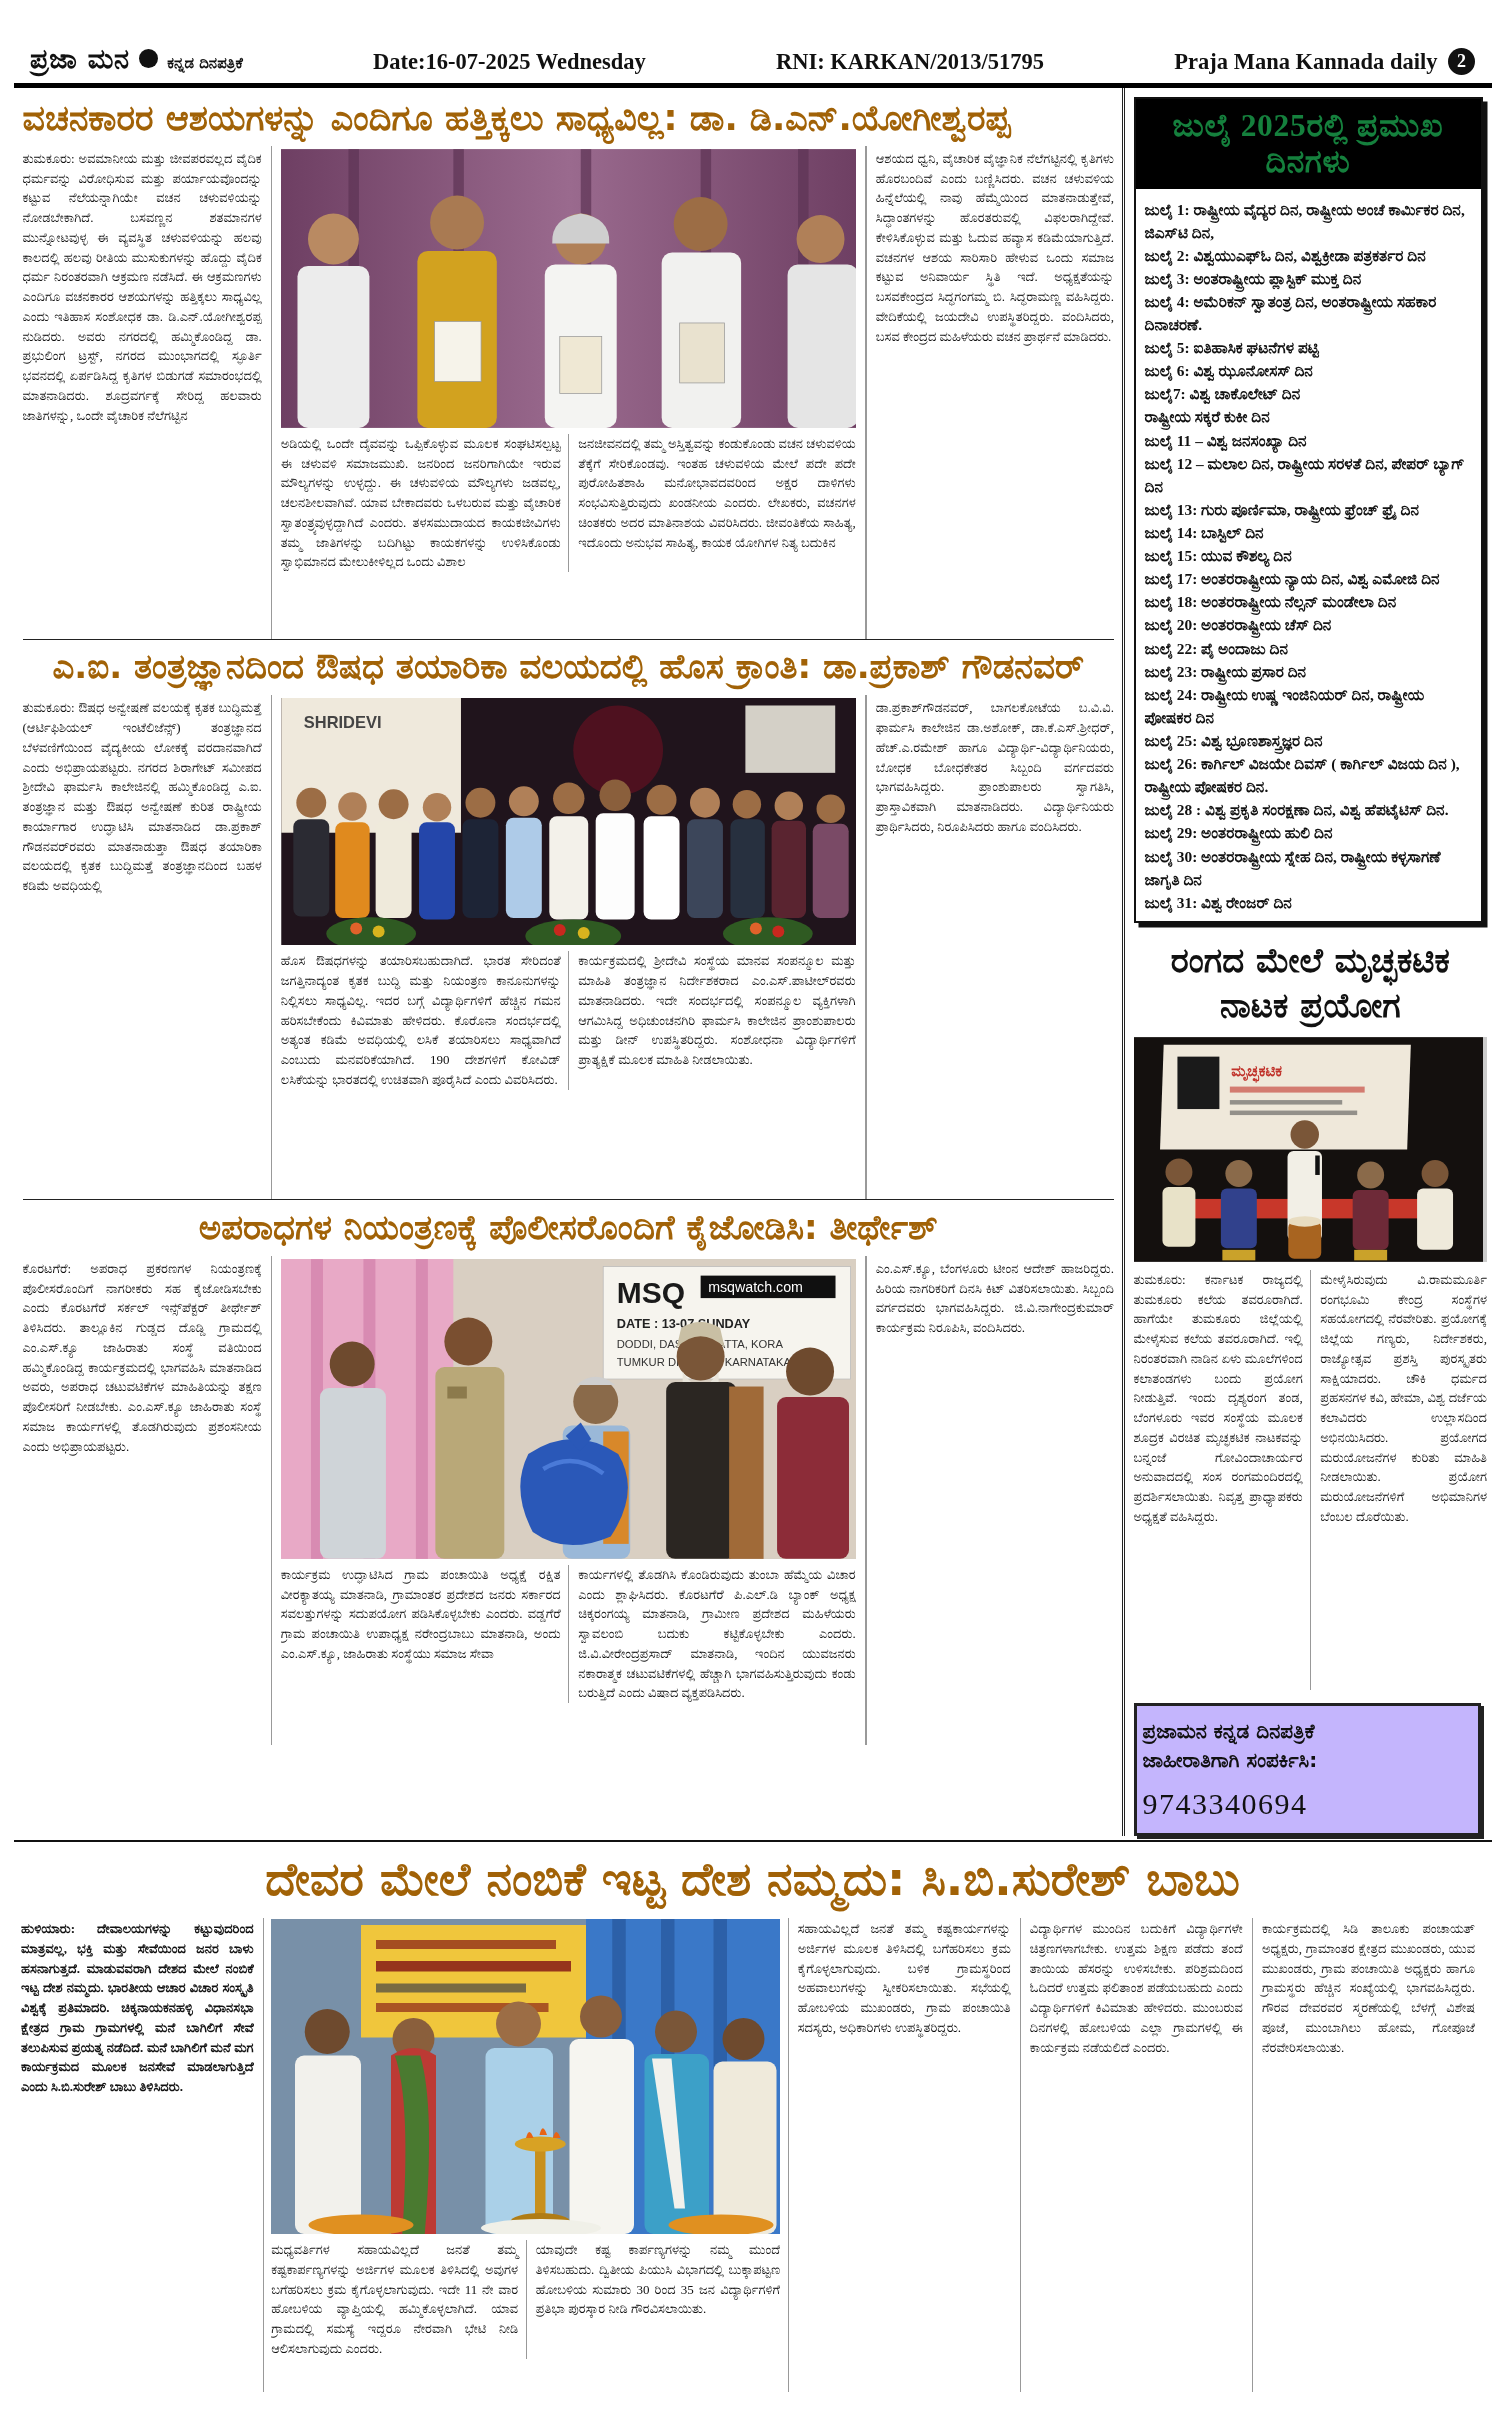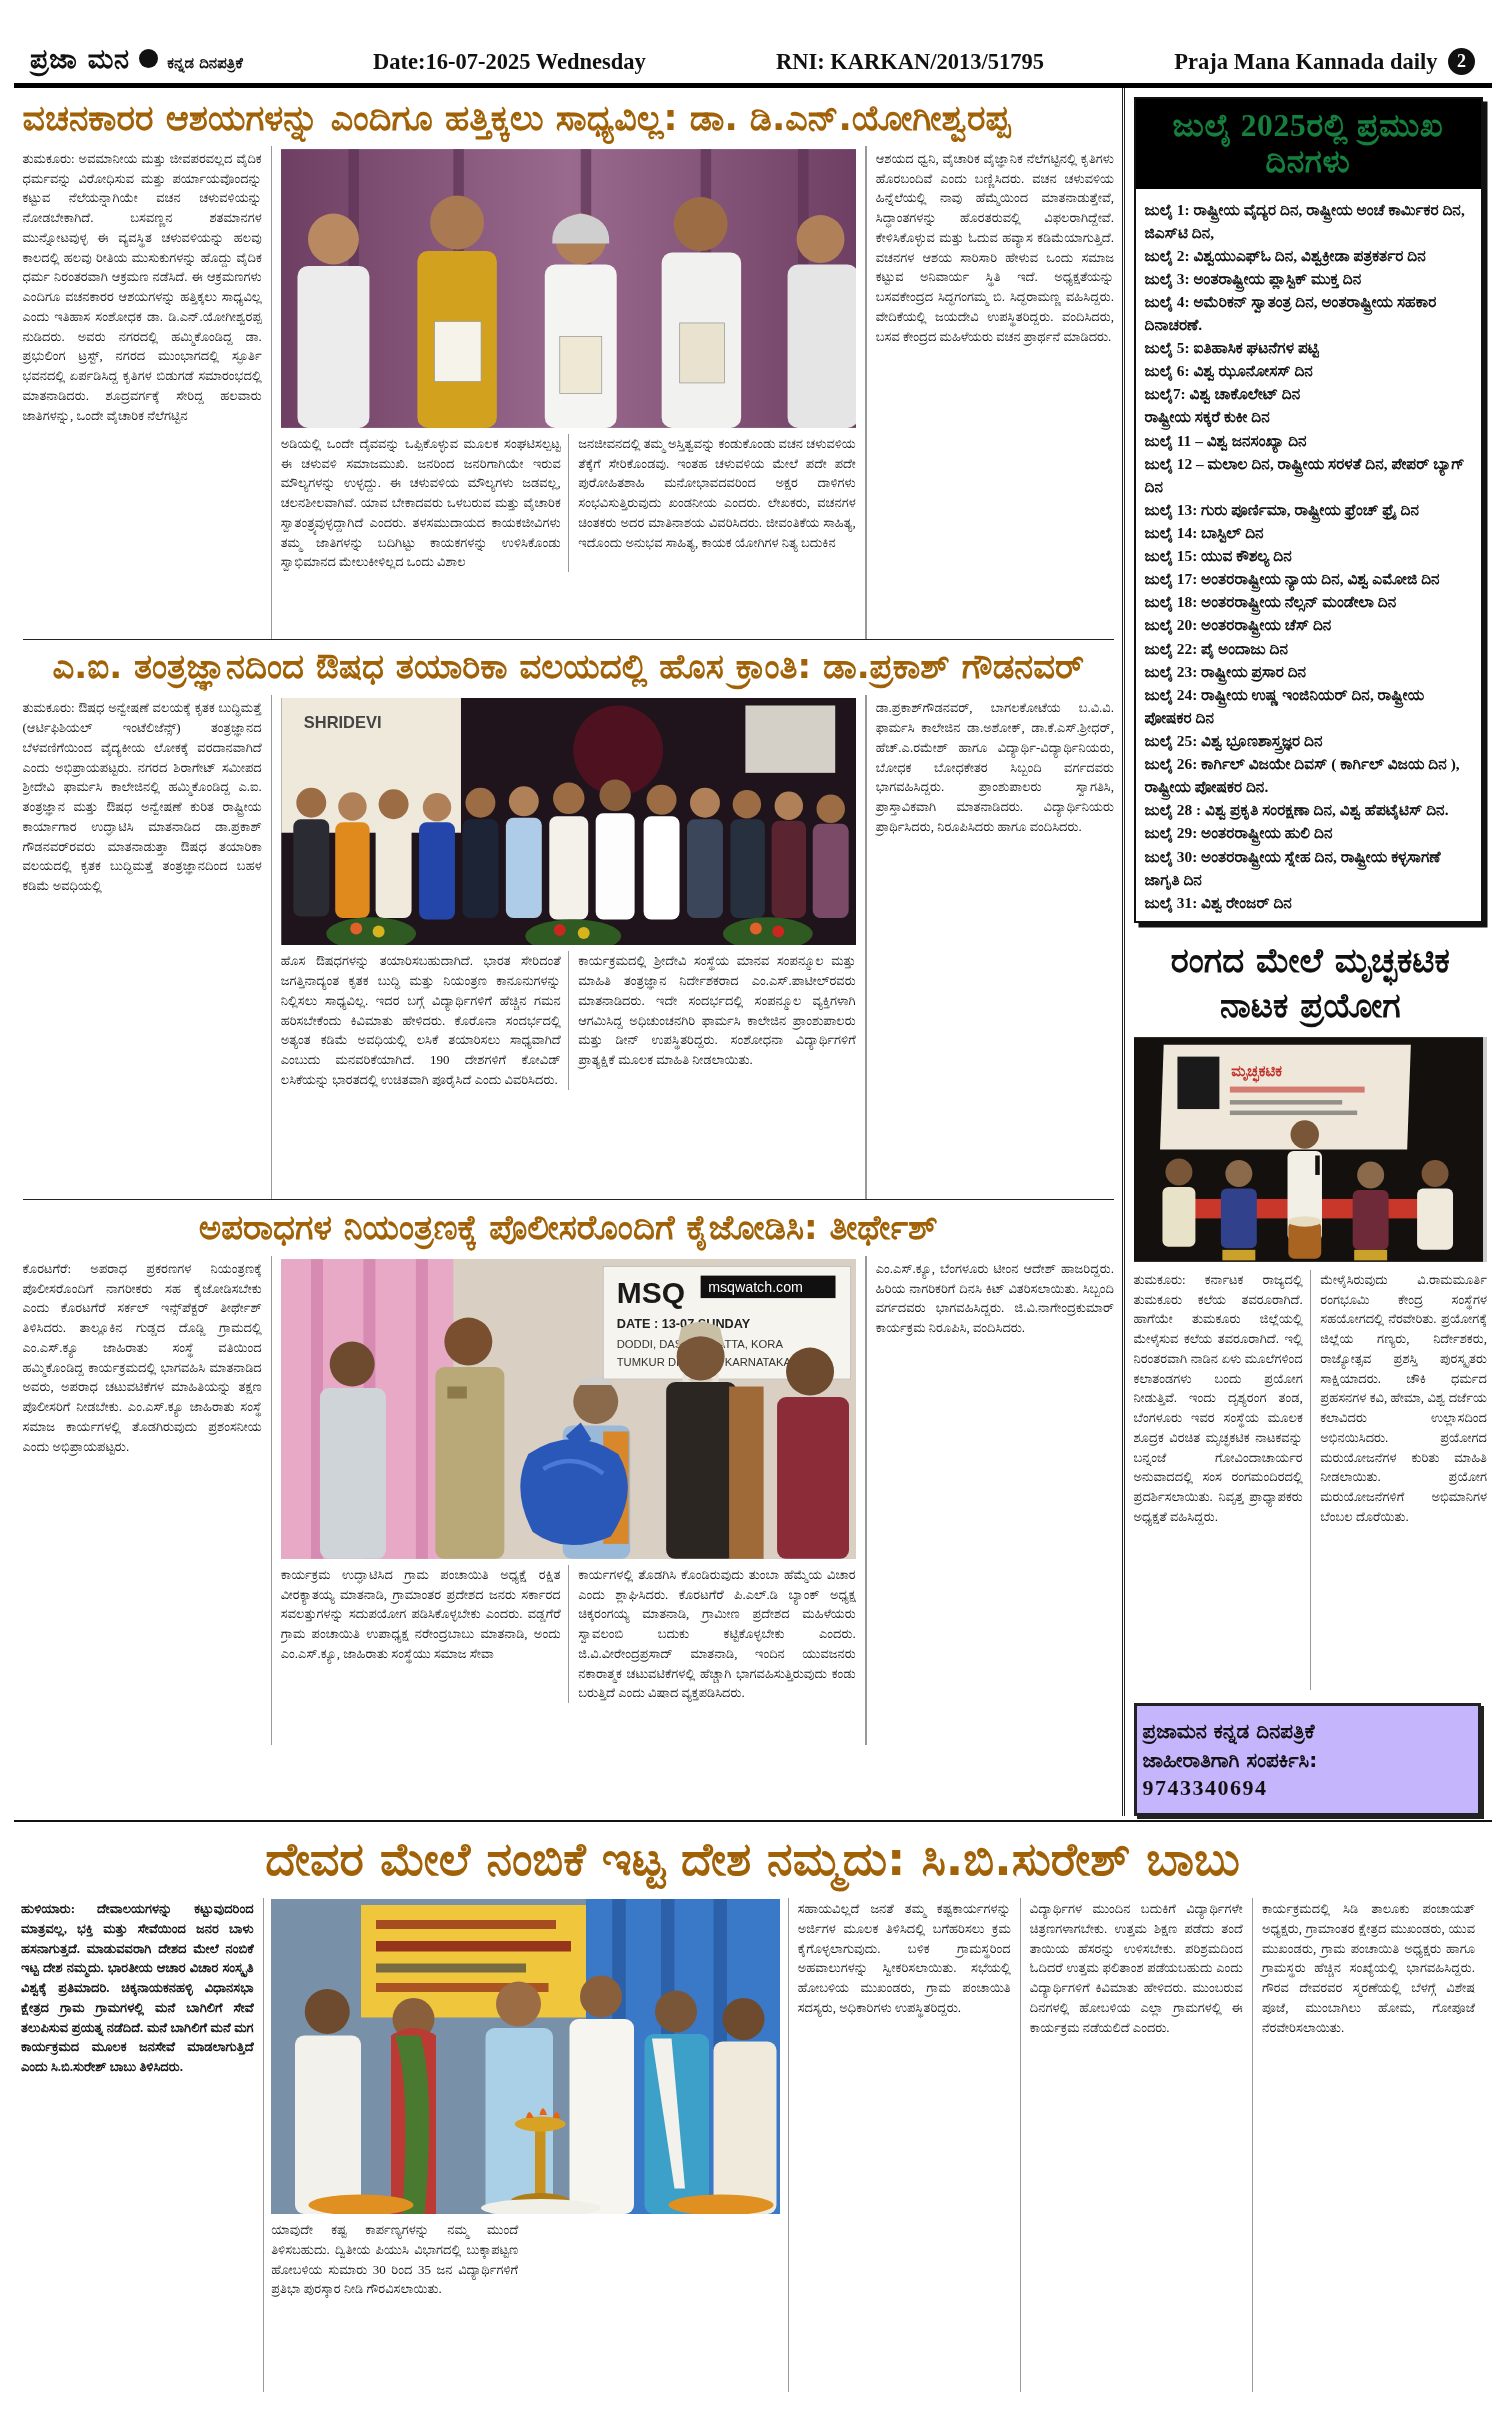--- a/index.html
+++ b/index.html
@@ -50,21 +50,21 @@
   .july-list { padding:9px 7.5px 7.5px 9px; }
   .july-item { font-size:15.4px; font-weight:bold; line-height:1.5; font-family:"Liberation Serif","DejaVu Sans",serif; }
 
   .drama-headline { font-size:34px; font-weight:bold; text-align:center; line-height:1.3; padding:15px 0 10.5px 0; font-family:"DejaVu Sans",sans-serif; }
   .drama-cols { display:flex; margin-top:7.5px; height:420px; overflow:hidden; }
   .drama-cols .dcol { width:50%; padding-right:7.5px; }
   .drama-cols .dcol + .dcol { border-left:0.7px solid #999; padding-left:9px; padding-right:0; }
 
   .ad-box { border:3px solid #222; box-shadow:3px 3px 0 #222; background:#c4b5fd; margin:13.5px 6px 0 0; text-align:left; padding:10.5px 6px 12px 6px; }
   .ad-line { font-size:20px; font-weight:bold; font-family:"DejaVu Sans",sans-serif; line-height:1.45; }
-  .ad-phone { font-size:22px; font-weight:bold; letter-spacing:1.5px; font-family:"Liberation Serif",serif; margin-top:0; }
+  .ad-phone { font-size:30px; font-weight:normal; letter-spacing:1.5px; font-family:"Liberation Serif",serif; margin-top:12px; }
 
   
   .a4 { border-top:2.2px solid #111; margin-top:4.5px; padding:0 7.5px; }
   .a4 .headline-red { font-size:46px; text-align:center; padding:10.5px 0 12px 0; }
   .cols6 { display:flex; align-items:stretch; height:504px; }
   .cols6 > .c { padding:1.5px 9px 6px 9px; }
   .cols6 > .c + .c { border-left:0.7px solid #999; }
   .cols6 .c1 { width:247px; padding-left:0;font-weight:bold; }
   .cols6 .midwide { width:525px; padding:1.5px 7.5px 0 7.5px; }
   .cols6 .c4, .cols6 .c5, .cols6 .c6 { width:237px; }
@@ -381,20 +381,21 @@
               <path d="M358 288 q4 -18 10 0 z" fill="#e86414"></path>
               <path d="M376 292 q4 -16 10 0 z" fill="#e86414"></path>
             <ellipse cx="359" cy="404" rx="40" ry="12" fill="#b07c14"></ellipse>
 
             <ellipse cx="120" cy="408" rx="70" ry="14" fill="#e09020"></ellipse>
             <ellipse cx="360" cy="412" rx="80" ry="12" fill="#f0f0e8"></ellipse>
             <ellipse cx="600" cy="408" rx="70" ry="14" fill="#e09020"></ellipse>
           </svg>
         </figure>
         <div class="midcols">
+          <div class="mcol coltext">ಮಧ್ಯವರ್ತಿಗಳ ಸಹಾಯವಿಲ್ಲದೆ ಜನತೆ ತಮ್ಮ ಕಷ್ಟಕಾರ್ಪಣ್ಯಗಳನ್ನು ಅರ್ಜಿಗಳ ಮೂಲಕ ತಿಳಿಸಿದಲ್ಲಿ ಅವುಗಳ ಬಗೆಹರಿಸಲು ಕ್ರಮ ಕೈಗೊಳ್ಳಲಾಗುವುದು. ಇದೇ 11 ನೇ ವಾರ ಹೋಬಳಿಯ ವ್ಯಾಪ್ತಿಯಲ್ಲಿ ಹಮ್ಮಿಕೊಳ್ಳಲಾಗಿದೆ. ಯಾವ ಗ್ರಾಮದಲ್ಲಿ ಸಮಸ್ಯೆ ಇದ್ದರೂ ನೇರವಾಗಿ ಭೇಟಿ ನೀಡಿ ಆಲಿಸಲಾಗುವುದು ಎಂದರು.</div>
           <div class="mcol coltext">ಯಾವುದೇ ಕಷ್ಟ ಕಾರ್ಪಣ್ಯಗಳನ್ನು ನಮ್ಮ ಮುಂದೆ ತಿಳಿಸಬಹುದು. ದ್ವಿತೀಯ ಪಿಯುಸಿ ವಿಭಾಗದಲ್ಲಿ ಬುಕ್ಕಾಪಟ್ಟಣ ಹೋಬಳಿಯ ಸುಮಾರು 30 ರಿಂದ 35 ಜನ ವಿದ್ಯಾರ್ಥಿಗಳಿಗೆ ಪ್ರತಿಭಾ ಪುರಸ್ಕಾರ ನೀಡಿ ಗೌರವಿಸಲಾಯಿತು.</div>
         </div>
       </div>
       <div class="c c4 coltext">ಸಹಾಯವಿಲ್ಲದೆ ಜನತೆ ತಮ್ಮ ಕಷ್ಟಕಾರ್ಯಗಳನ್ನು ಅರ್ಜಿಗಳ ಮೂಲಕ ತಿಳಿಸಿದಲ್ಲಿ ಬಗೆಹರಿಸಲು ಕ್ರಮ ಕೈಗೊಳ್ಳಲಾಗುವುದು. ಬಳಿಕ ಗ್ರಾಮಸ್ಥರಿಂದ ಅಹವಾಲುಗಳನ್ನು ಸ್ವೀಕರಿಸಲಾಯಿತು. ಸಭೆಯಲ್ಲಿ ಹೋಬಳಿಯ ಮುಖಂಡರು, ಗ್ರಾಮ ಪಂಚಾಯಿತಿ ಸದಸ್ಯರು, ಅಧಿಕಾರಿಗಳು ಉಪಸ್ಥಿತರಿದ್ದರು.</div>
       <div class="c c5 coltext">ವಿದ್ಯಾರ್ಥಿಗಳ ಮುಂದಿನ ಬದುಕಿಗೆ ವಿದ್ಯಾರ್ಥಿಗಳೇ ಚಿತ್ರಣಗಳಾಗಬೇಕು. ಉತ್ತಮ ಶಿಕ್ಷಣ ಪಡೆದು ತಂದೆ ತಾಯಿಯ ಹೆಸರನ್ನು ಉಳಿಸಬೇಕು. ಪರಿಶ್ರಮದಿಂದ ಓದಿದರೆ ಉತ್ತಮ ಫಲಿತಾಂಶ ಪಡೆಯಬಹುದು ಎಂದು ವಿದ್ಯಾರ್ಥಿಗಳಿಗೆ ಕಿವಿಮಾತು ಹೇಳಿದರು. ಮುಂಬರುವ ದಿನಗಳಲ್ಲಿ ಹೋಬಳಿಯ ಎಲ್ಲಾ ಗ್ರಾಮಗಳಲ್ಲಿ ಈ ಕಾರ್ಯಕ್ರಮ ನಡೆಯಲಿದೆ ಎಂದರು.</div>
       <div class="c c6 coltext">ಕಾರ್ಯಕ್ರಮದಲ್ಲಿ ಸಿಡಿ ತಾಲೂಕು ಪಂಚಾಯತ್ ಅಧ್ಯಕ್ಷರು, ಗ್ರಾಮಾಂತರ ಕ್ಷೇತ್ರದ ಮುಖಂಡರು, ಯುವ ಮುಖಂಡರು, ಗ್ರಾಮ ಪಂಚಾಯಿತಿ ಅಧ್ಯಕ್ಷರು ಹಾಗೂ ಗ್ರಾಮಸ್ಥರು ಹೆಚ್ಚಿನ ಸಂಖ್ಯೆಯಲ್ಲಿ ಭಾಗವಹಿಸಿದ್ದರು. ಗೌರವ ದೇವರವರ ಸ್ಮರಣೆಯಲ್ಲಿ ಬೆಳಗ್ಗೆ ವಿಶೇಷ ಪೂಜೆ, ಮುಂಬಾಗಿಲು ಹೋಮ, ಗೋಪೂಜೆ ನೆರವೇರಿಸಲಾಯಿತು.</div>
     </div>
   </section>
 
 </div>

